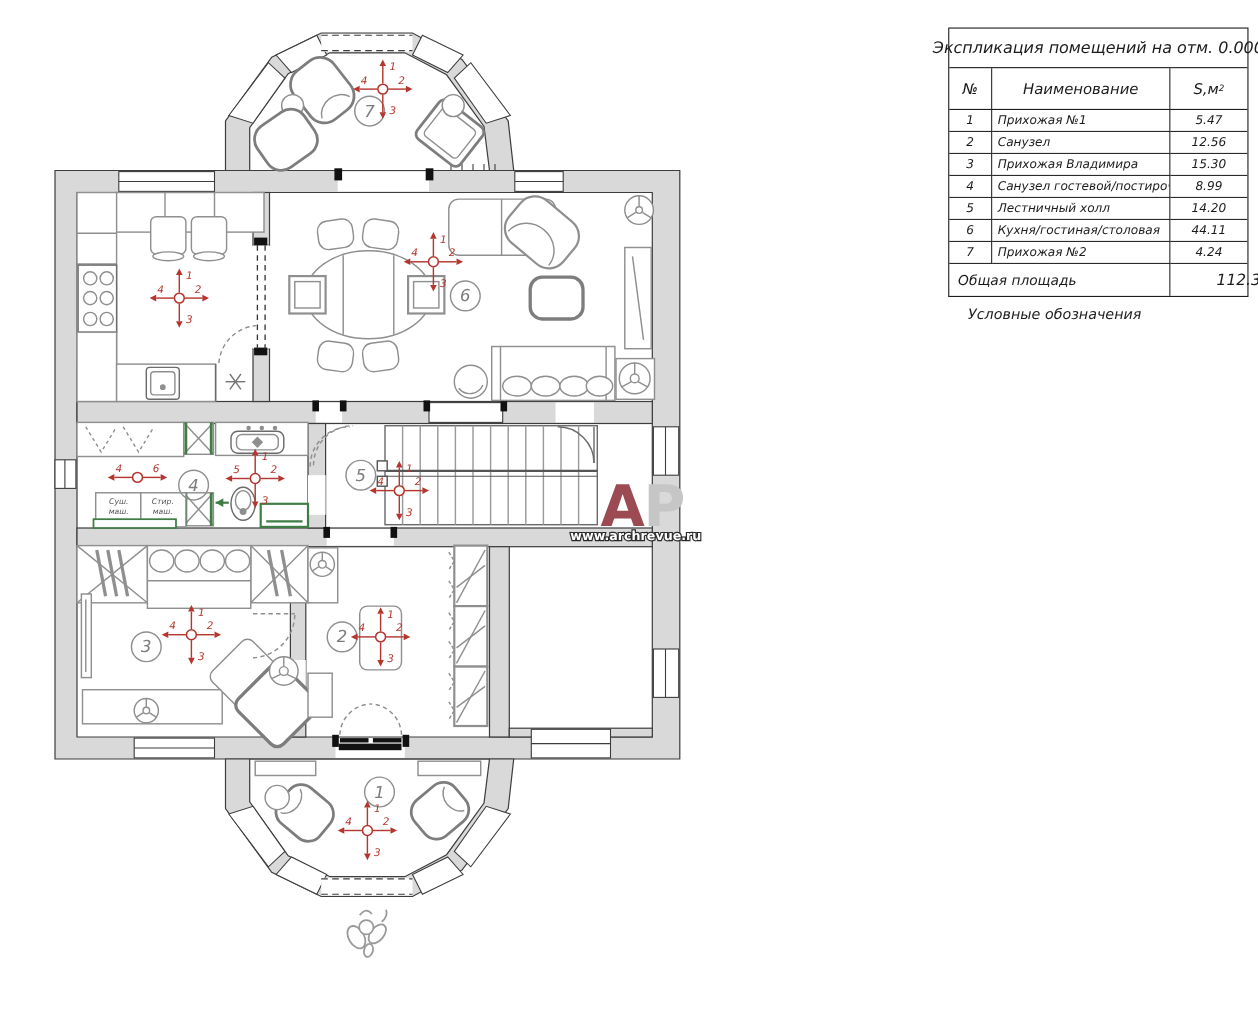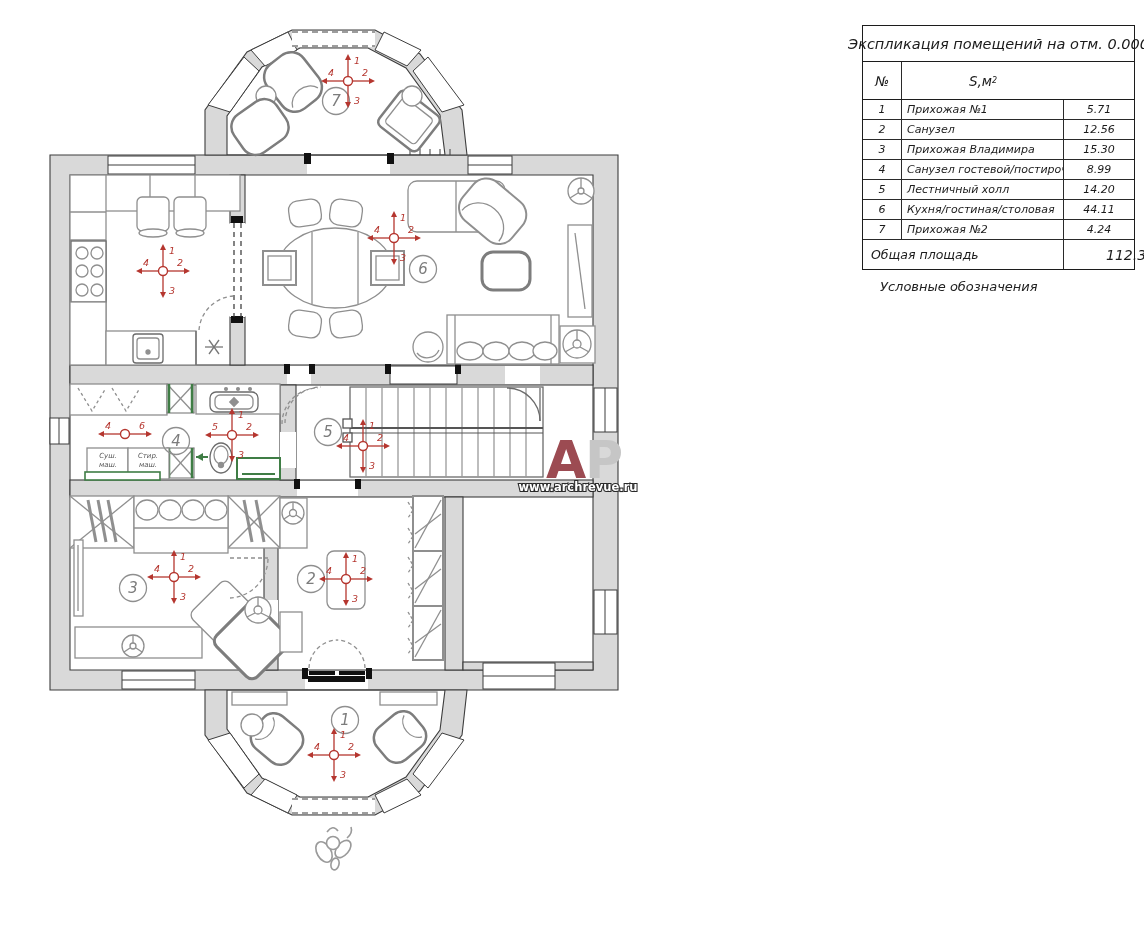--- a/index.html
+++ b/index.html
@@ -560,30 +560,31 @@
   <g id="appliance-labels-layer">
         <text x="108" y="458" text-anchor="middle" font-size="7" font-style="italic" fill="#555" font-family="DejaVu Sans, sans-serif"><tspan x="108" dy="0">Суш.</tspan><tspan x="108" dy="9">маш.</tspan></text>
         <text x="148" y="458" text-anchor="middle" font-size="7" font-style="italic" fill="#555" font-family="DejaVu Sans, sans-serif"><tspan x="148" dy="0">Стир.</tspan><tspan x="148" dy="9">маш.</tspan></text>
       </g>
 </svg>
 
   <div class="expl">
     <div class="t-title">Экспликация помещений на отм. 0.000</div>
     <div class="t-grid t-head">
       <div class="c-no">№</div>
+      <div class="c-name" style="justify-content:center;padding-left:0;">Наименование</div>
       <div class="c-area">
         <span>S,м</span>
           <sup>2</sup>
       </div>
     </div>
     <div id="table-rows">
         <div class="t-grid t-row">
           <div class="c-no">1</div>
           <div class="c-name">Прихожая №1</div>
-          <div class="c-area">5.71</div>
+          <div class="c-area">5.47</div>
         </div>
         <div class="t-grid t-row">
           <div class="c-no">2</div>
           <div class="c-name">Санузел</div>
           <div class="c-area">12.56</div>
         </div>
         <div class="t-grid t-row">
           <div class="c-no">3</div>
           <div class="c-name">Прихожая Владимира</div>
           <div class="c-area">15.30</div>

